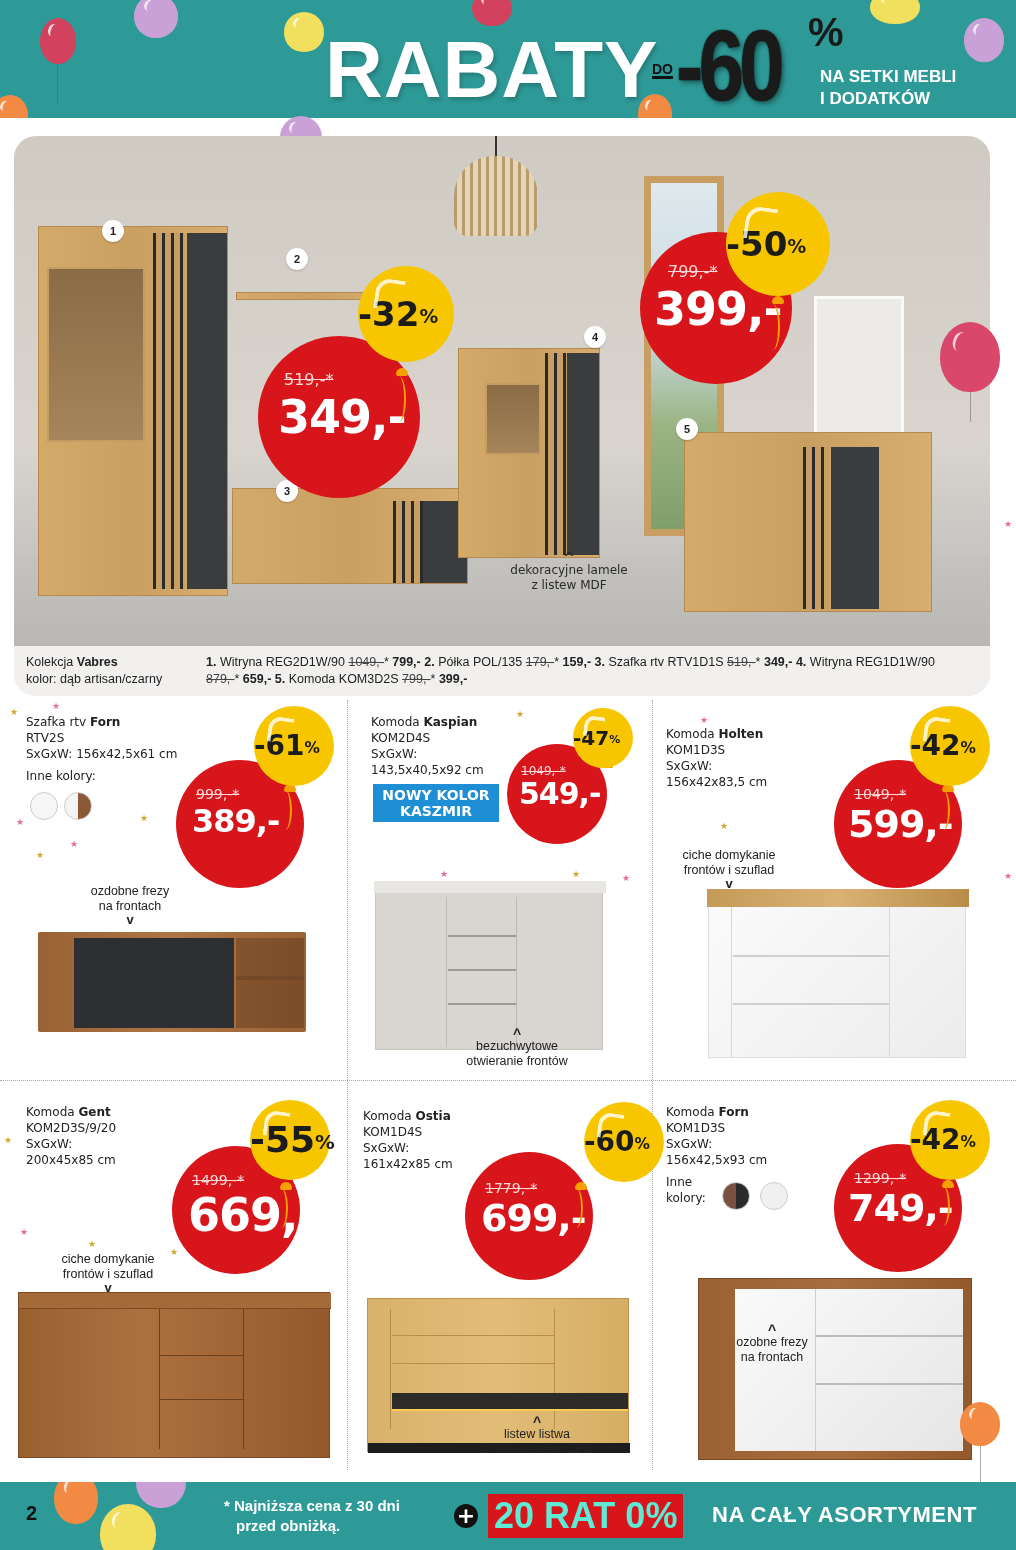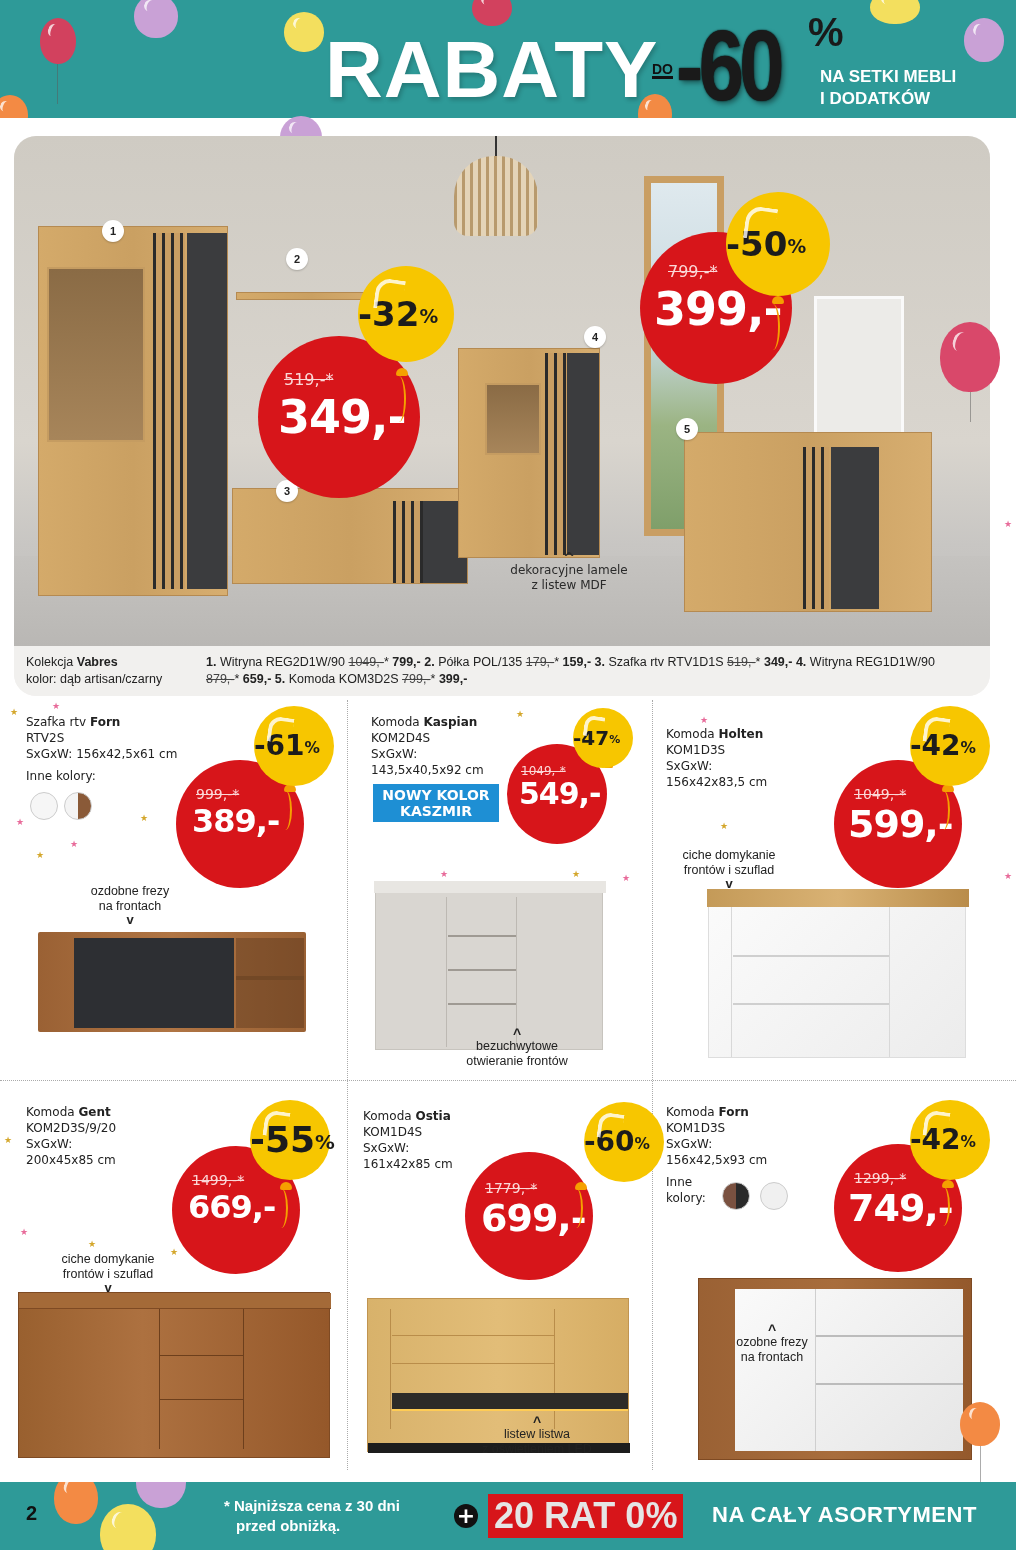--- a/index.html
+++ b/index.html
@@ -68,21 +68,21 @@
   .new-color { position: absolute; background: #1e8fd4; color: #fff; font-family: "DejaVu Sans", sans-serif; font-weight: bold; font-size: 14px; line-height: 16px; text-align: center; padding: 3px 4px; }
 
   
   .prod { position: absolute; }
 
   
   .footer { position: absolute; left: 0; top: 1482px; width: 1016px; height: 68px; background: #2e9a98; overflow: hidden; }
   .footer .page-num { position: absolute; left: 26px; top: 20px; font-family: "Liberation Sans", sans-serif; font-weight: bold; font-size: 20px; color: #111; }
   .footer .note { position: absolute; left: 224px; top: 14px; font-family: "Liberation Sans", sans-serif; font-weight: bold; font-size: 15px; line-height: 20px; color: #fff; }
   .footer .plus { position: absolute; left: 454px; top: 22px; width: 24px; height: 24px; border-radius: 50%; background: #111; color: #fff; font-weight: bold; font-size: 22px; line-height: 23px; text-align: center; font-family: "DejaVu Sans", sans-serif; }
-  .footer .rat { position: absolute; left: 488px; top: 12px; background: #d7151a; color: #e5e5e5; font-family: "Liberation Sans", sans-serif; font-weight: bold; font-size: 36px; line-height: 44px; padding: 0 6px; }
+  .footer .rat { position: absolute; left: 488px; top: 12px; background: #d7151a; color: #5eead4; font-family: "Liberation Sans", sans-serif; font-weight: bold; font-size: 36px; line-height: 44px; padding: 0 6px; }
   .footer .all { position: absolute; left: 712px; top: 20px; font-family: "Liberation Sans", sans-serif; font-weight: bold; font-size: 22px; color: #fff; letter-spacing: 0.5px; }
 
   .star { position: absolute; font-size: 9px; line-height: 9px; }
 </style>
 </head>
 <body>
 
 <div class="header">
   <div class="balloon" style="left:40px;top:18px;width:36px;height:46px;background:#d2415e;"></div>
   <div class="string" style="left:57px;top:64px;height:40px;"></div>
@@ -297,21 +297,21 @@
   <div class="cell" style="left:0;top:390px;width:347px;height:390px;">
     <div class="desc" style="left:26px;top:14px;">
       <div><span>Komoda</span> <b>Gent</b></div>
       <div>KOM2D3S/9/20</div>
       <div>SxGxW:</div>
       <div>200x45x85 cm</div>
     </div>
 
     <div class="price-red" style="left:172px;top:56px;width:128px;height:128px;">
       <div class="old" style="left:20px;top:26px;font-size:14px;">1499,-*</div>
-      <div class="new" style="left:16px;top:42px;font-size:32px;">669,-</div>
+      <div class="new" style="left:16px;top:42px;font-size:46px;">669,-</div>
     </div>
     <div class="knot" style="left:280px;top:92px;"></div>
     <div class="ribbon" style="left:274px;top:98px;height:40px;"></div>
     <div class="price-yellow" style="left:250px;top:10px;width:80px;height:80px;font-size:36px;line-height:80px;">
       <span>-55</span><sup>%</sup>
     </div>
 
     <div class="annot caret-down" style="left:50px;top:162px;width:116px;">
       <div>ciche domykanie</div>
       <div>frontów i szuflad</div>

